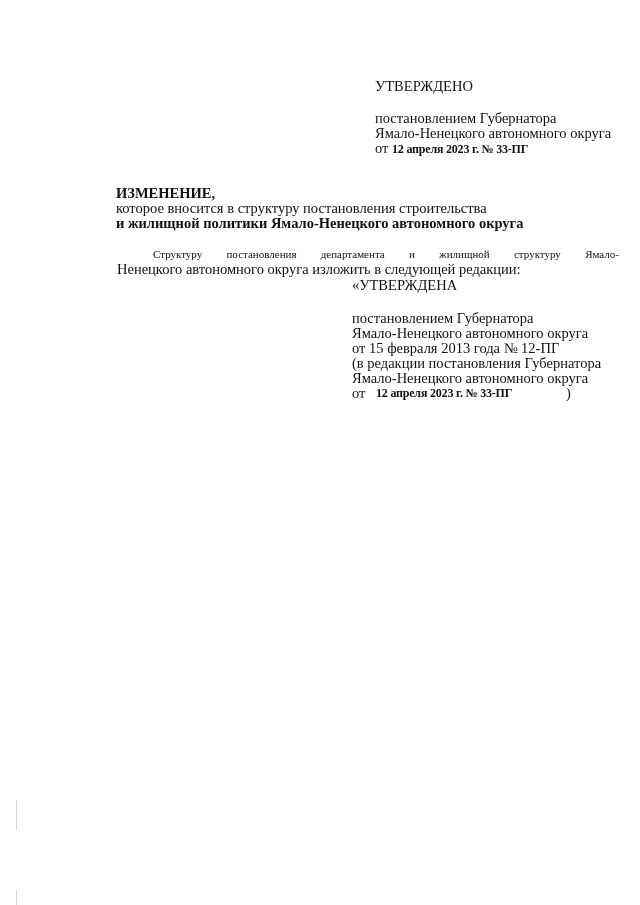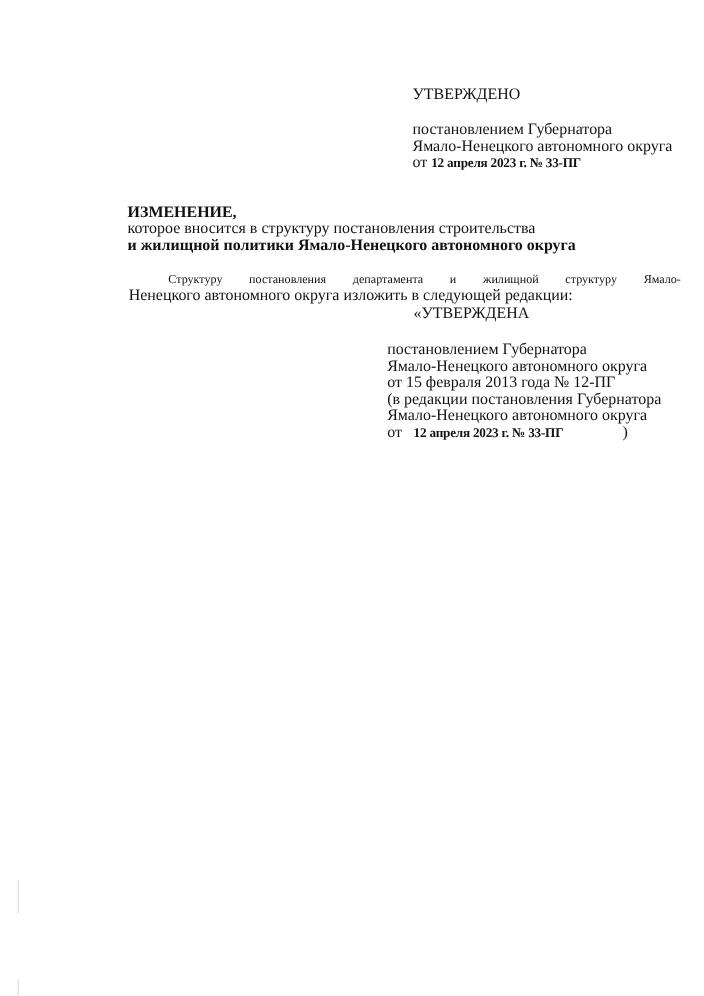--- a/index.html
+++ b/index.html
@@ -95,21 +95,21 @@
       <span>департамента</span>
       <span>и</span>
       <span>жилищной</span>
       <span>структуру</span>
       <span>Ямало-</span>
     </div>
     <div class="abs" style="left:101px; top:261px;">Ненецкого автономного округа изложить в следующей редакции:</div>
   </div>
 
   <div>
-    <div class="abs" style="left:336px; top:277px;margin-left:24px;">«УТВЕРЖДЕНА</div>
+    <div class="abs" style="left:336px; top:277px;">«УТВЕРЖДЕНА</div>
     <div class="abs" style="left:336px; top:310px;">постановлением Губернатора</div>
     <div class="abs" style="left:336px; top:325px;">Ямало-Ненецкого автономного округа</div>
     <div class="abs" style="left:336px; top:340px;">от 15 февраля 2013 года № 12-ПГ</div>
     <div class="abs" style="left:336px; top:355px;text-align:center;">(в редакции постановления Губернатора</div>
     <div class="abs" style="left:336px; top:370px;">Ямало-Ненецкого автономного округа</div>
     <div class="abs" style="left:336px; top:385px; width:230px;">
       <span>от</span>
       <span class="small-bold" style="position:absolute; left:24px; top:0;">12 апреля 2023 г. № 33-ПГ</span>
       <span style="position:absolute; left:214px; top:0;">)</span>
     </div>

